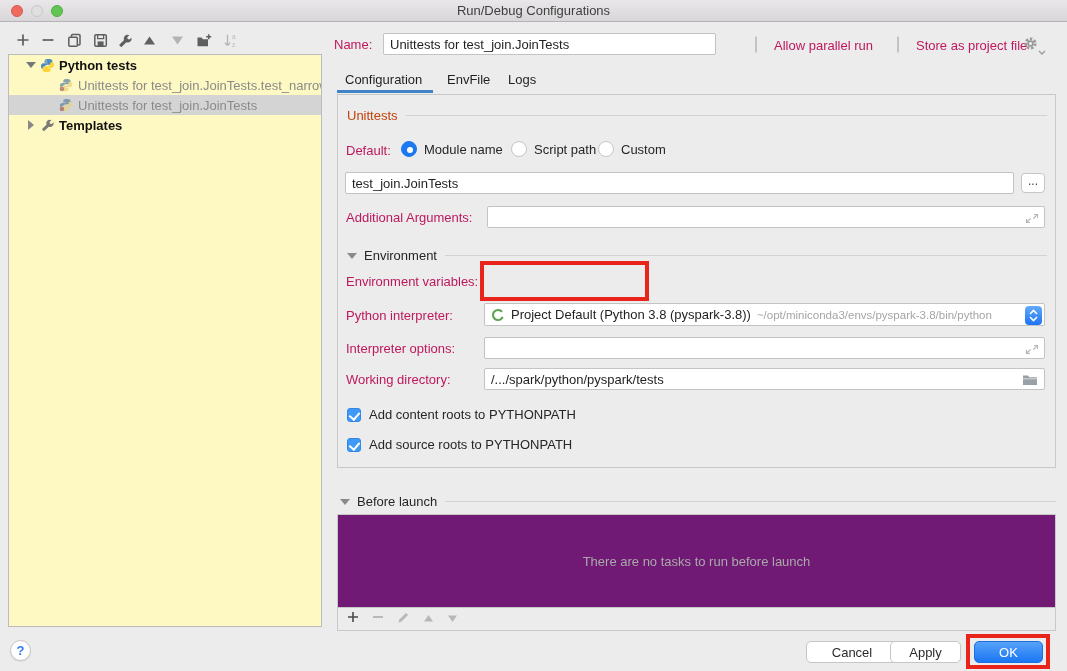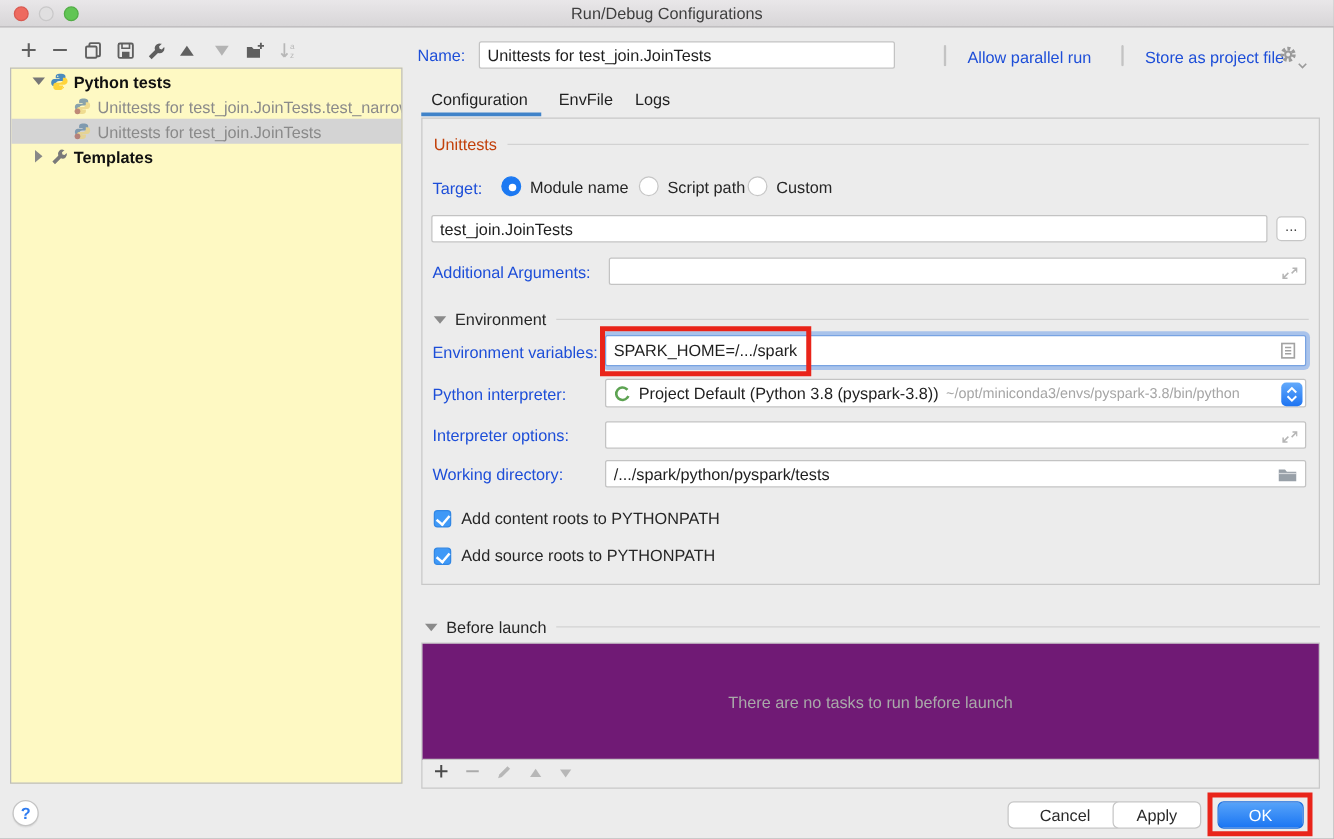--- a/index.html
+++ b/index.html
@@ -43,21 +43,21 @@
   
   .field{
     position:absolute;background:#fff;border:1px solid #c3c3c3;border-radius:2px;
     display:flex;align-items:center;padding:0 6px;font-size:13px;color:#1f1f1f;
   }
   input.raw{
     border:none;outline:none;background:transparent;flex:1;min-width:0;
     font-family:inherit;font-size:13px;color:#1f1f1f;padding:0;
   }
   .field.focused{border:1px solid #78a3e2;box-shadow:0 0 0 3px rgba(115,163,235,.55);}
-  .lab{position:absolute;color:#1d4ed8;}
+  .lab{position:absolute;color:#be185d;}
   .legend-line{flex:1;border-top:1px solid #d2d2d2;margin-left:8px;}
   .sect-head{position:absolute;display:flex;align-items:center;}
   .sect-head .t{margin-left:7px;}
   
   .radio{width:16px;height:16px;border-radius:50%;background:#fff;border:1px solid #c6c6c6;position:relative;flex:0 0 auto;}
   .radio.sel{background:#1c79f2;border-color:#1c79f2;}
   .radio.sel::after{content:"";position:absolute;left:5px;top:5px;width:6px;height:6px;border-radius:50%;background:#fff;}
   .cb{width:14px;height:14px;border-radius:3px;background:#fff;border:1px solid #c3c3c3;flex:0 0 auto;position:relative;}
   .cb.checked{background:#3f99f7;border-color:#3287e4;}
   .cb.checked::after{
@@ -227,21 +227,21 @@
   <span class="tab" style="left:447px">EnvFile</span>
   <span class="tab" style="left:508px">Logs</span>
   <div class="tab-underline"></div>
 
   <div class="groupbox" style="left:337px;top:94px;width:719px;height:374px"></div>
   <div class="sect-head" style="left:347px;top:108px;width:700px">
     <span style="color:#c2410c">Unittests</span>
     <span class="legend-line"></span>
   </div>
 
-  <span class="lab" style="left:346px;top:143px">Target:</span>
+  <span class="lab" style="left:346px;top:143px">Default:</span>
   <div class="abs" style="left:401px;top:141px;display:flex;align-items:center">
     <span class="radio sel"></span>
     <span style="margin-left:7px">Module name</span>
   </div>
   <div class="abs" style="left:511px;top:141px;display:flex;align-items:center">
     <span class="radio"></span>
     <span style="margin-left:7px">Script path</span>
   </div>
   <div class="abs" style="left:598px;top:141px;display:flex;align-items:center">
     <span class="radio"></span>
@@ -263,29 +263,20 @@
     </span>
   </div>
 
   <div class="sect-head" style="left:347px;top:248px;width:700px">
     <span class="tri-down" style="border-top-color:#8a8a8a"></span>
     <span class="t">Environment</span>
     <span class="legend-line"></span>
   </div>
 
   <span class="lab" style="left:346px;top:274px">Environment variables:</span>
-  <div class="field focused" style="left:484px;top:268px;width:561px;height:25px">
-    <input class="raw" value="SPARK_HOME=/.../spark" style="">
-    <span class="right-icon">
-      <svg width="15" height="15">
-          <rect x="2.5" y="1.8" width="10" height="11.5" fill="none" stroke="#a2a2a2" stroke-width="1.3"></rect>
-          <path d="M5 5h5M5 7.5h5M5 10h5" stroke="#a2a2a2" stroke-width="1.2"></path>
-        </svg>
-    </span>
-  </div>
 
   <span class="lab" style="left:346px;top:308px">Python interpreter:</span>
   <div class="field" style="left:484px;top:303px;width:561px;height:23px;padding-right:10px">
     <span style="display:flex;margin-right:6px">
       <svg width="14" height="14">
           <circle cx="7" cy="7" r="5" fill="none" stroke="#5da352" stroke-width="2.1" stroke-dasharray="24 5" transform="rotate(40 7 7)"></circle>
         </svg>
     </span>
     <span style="white-space:nowrap">Project Default (Python 3.8 (pyspark-3.8))</span>
     <span class="gray-path">~/opt/miniconda3/envs/pyspark-3.8/bin/python</span>

